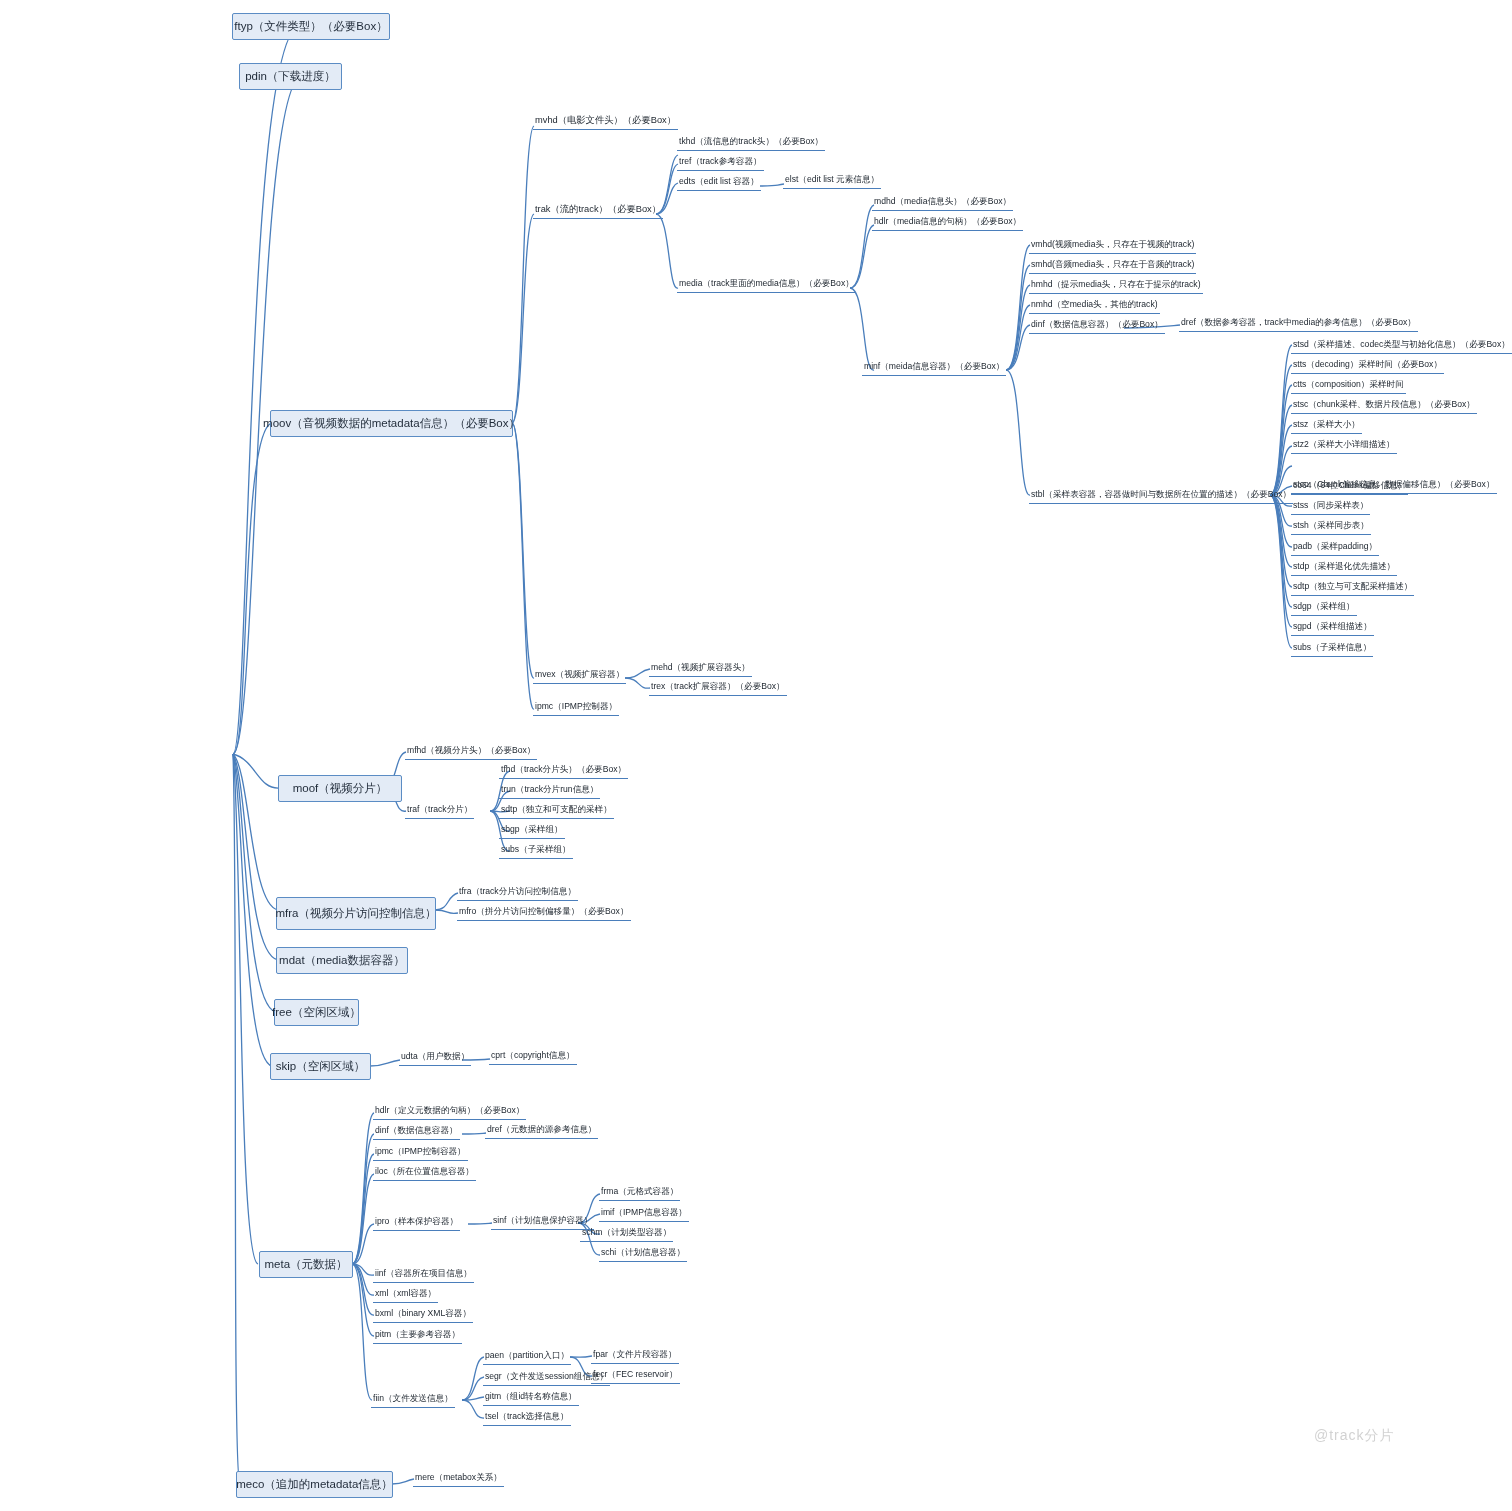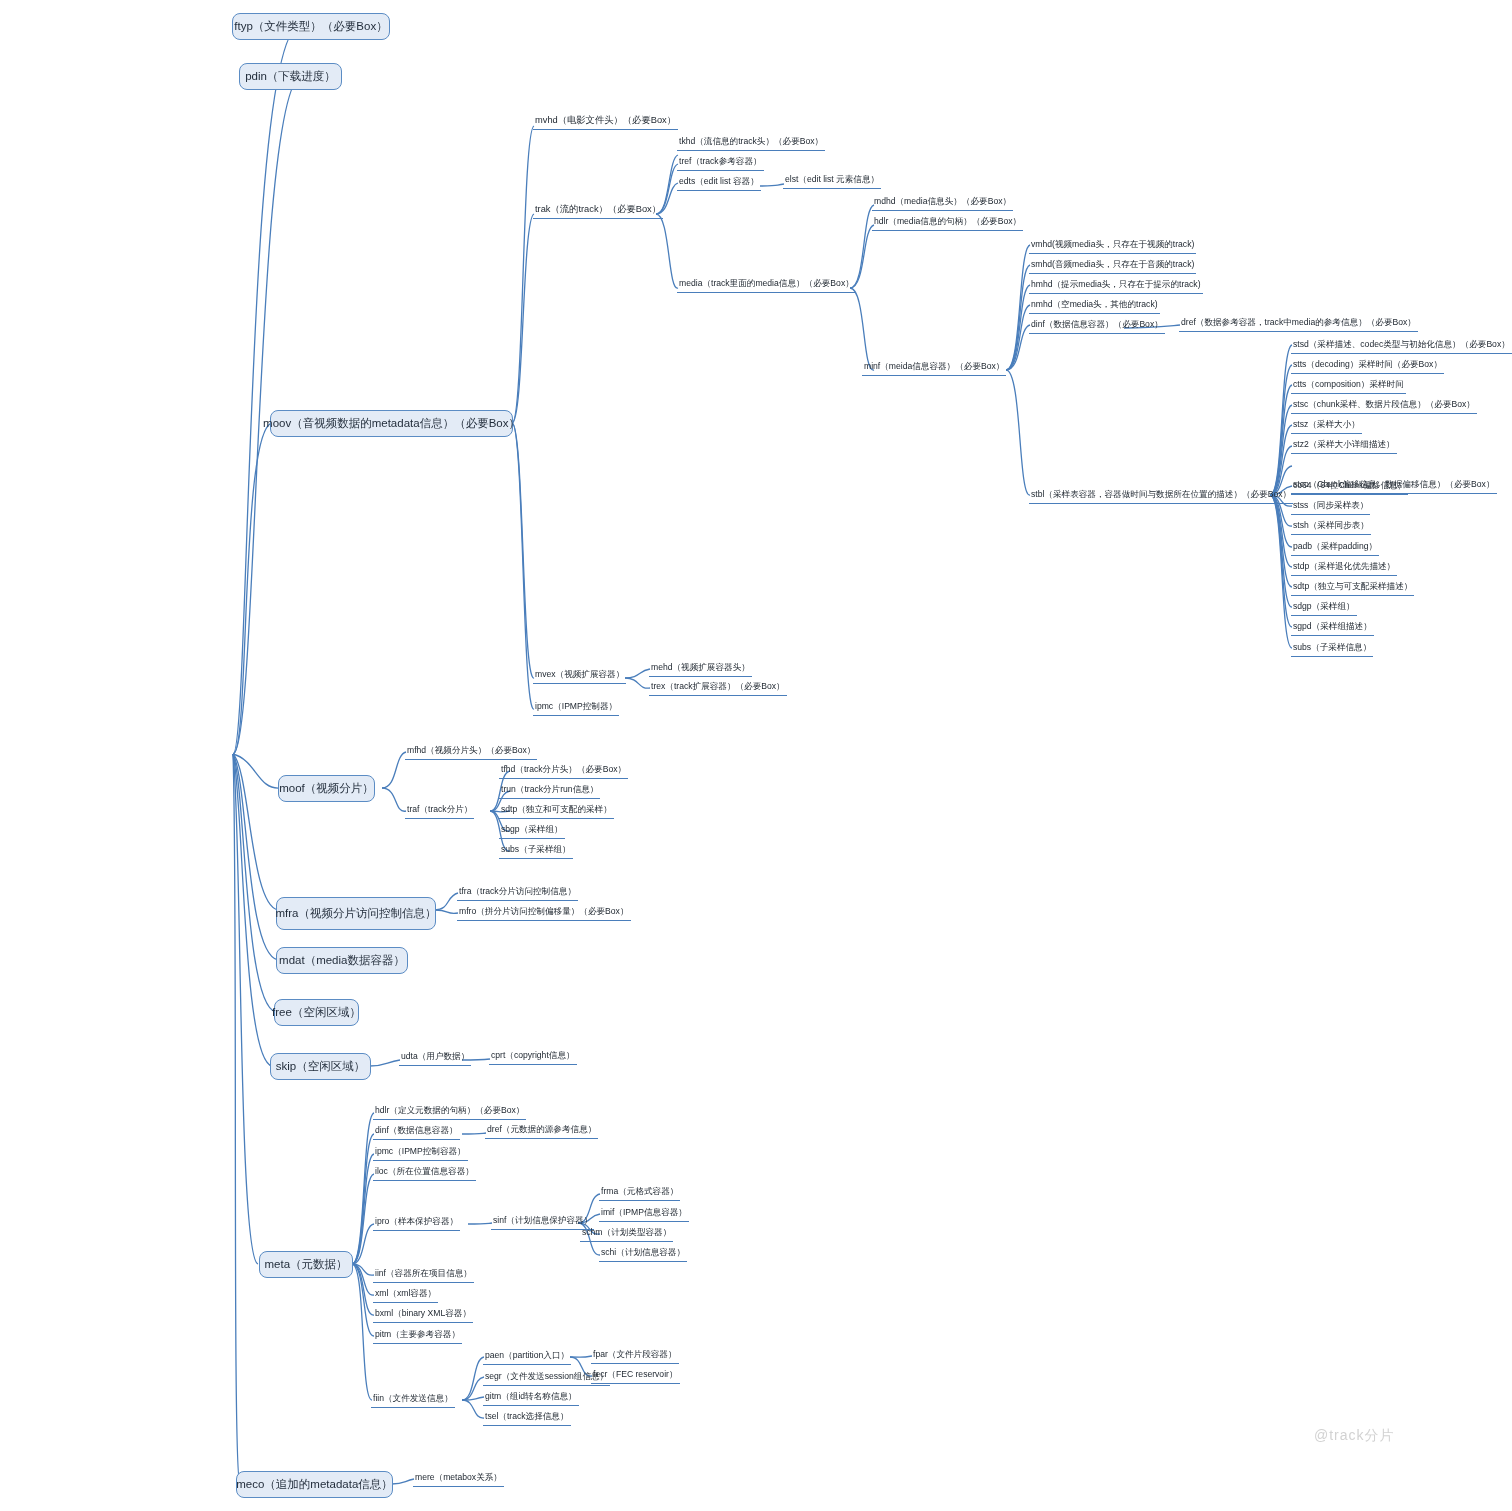--- a/index.html
+++ b/index.html
@@ -16,21 +16,21 @@
   .root-node{
     position:absolute;box-sizing:border-box;
     background:#dee7f3;border:1.6px solid #4a7ebb;border-radius:9px;
     display:flex;align-items:center;justify-content:center;
     color:#13365f;font-weight:bold;font-size:15.5px;letter-spacing:.4px;
     box-shadow:0 1px 2px rgba(60,90,140,.18);
   }
   
   .box-node{
     position:absolute;box-sizing:border-box;
-    background:#e3ebf6;border:1.4px solid #5b8cc4;border-radius:8px;
+    background:#e3ebf6;border:1.4px solid #5b8cc4;border-radius:2px;
     display:flex;align-items:center;justify-content:center;
     color:#1f2a38;font-size:11.5px;white-space:nowrap;padding:0 9px;
   }
   
   .u-node{
     position:absolute;white-space:nowrap;color:#222a33;
     border-bottom:1.9px solid #4a7ebb;
     padding:0 2px 1.5px 2px;line-height:13px;
   }
   .u-node.s9{font-size:8.6px;}
@@ -155,21 +155,21 @@
     </div>
 
   <div class="box-node" style="left:239px;top:63px;width:103px;height:27px;">
     <span>pdin（下载进度）</span>
     </div>
 
   <div class="box-node" style="left:270px;top:410px;width:243px;height:27px;">
     <span>moov（音视频数据的metadata信息）（必要Box）</span>
     </div>
 
-  <div class="box-node" style="left:278px;top:775px;width:97px;height:27px;">
+  <div class="box-node" style="left:278px;top:775px;width:124px;height:27px;">
     <span>moof（视频分片）</span>
     </div>
 
   <div class="box-node" style="left:276px;top:897px;width:160px;height:33px;">
     <span>mfra（视频分片访问控制信息）</span>
     </div>
 
   <div class="box-node" style="left:276px;top:947px;width:132px;height:27px;">
     <span>mdat（media数据容器）</span>
     </div>

